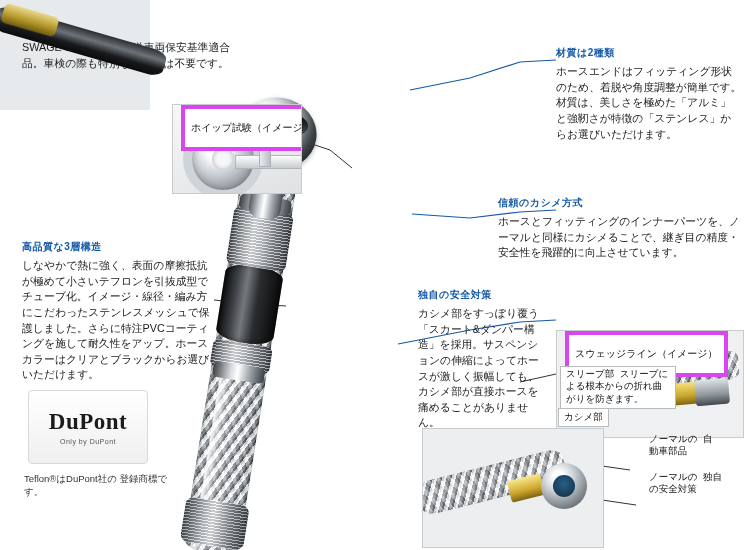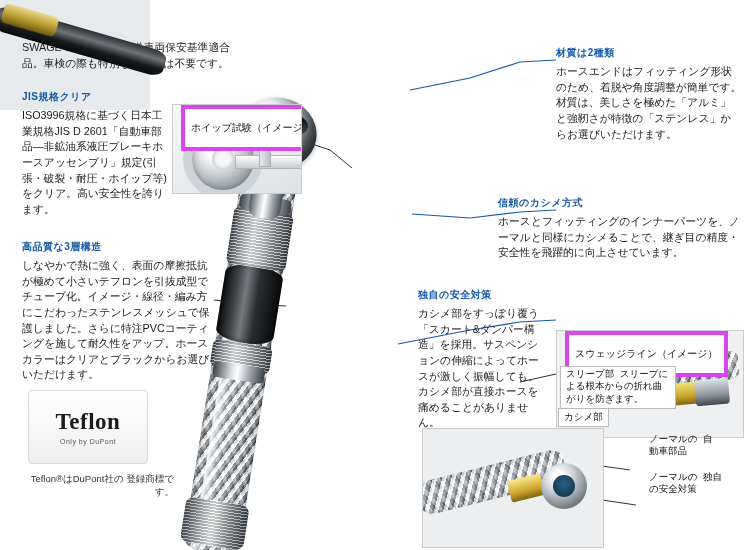--- a/index.html
+++ b/index.html
@@ -179,21 +179,21 @@
 
   
   #teflon-logo{
     position:absolute;left:28px;top:390px;width:118px;height:72px;
     background:linear-gradient(180deg,#ffffff,#efefef);
     border:1px solid #d9d9d9;border-radius:4px;
     display:flex;flex-direction:column;align-items:center;justify-content:center;
   }
   .tf-word{font-family:"Liberation Serif","DejaVu Serif",serif;font-size:23px;font-weight:bold;color:#1b1b1b;letter-spacing:.5px;}
   .tf-sub{font-size:7px;color:#555;margin-top:3px;letter-spacing:.5px;}
-  #teflon-note{position:absolute;left:24px;top:472px;width:150px;font-size:9.5px;line-height:1.4;color:#333;text-align:right;}
+  #teflon-note{position:absolute;left:24px;top:472px;width:150px;font-size:9.5px;line-height:1.4;color:#333;text-align:left;}
 
   
   svg.leaders{position:absolute;left:0;top:0;width:750px;height:550px;pointer-events:none;}
 
   
   .chip{
     position:absolute;background:#ffffff;border:1px solid #b9bcbe;
     font-size:9.5px;padding:2px 5px;white-space:nowrap;color:#111;font-family:Liberation Mono, monospace;
   }
 </style>
@@ -230,24 +230,20 @@
     <div class="ball"></div>
     <div class="ball-hole"></div>
     <div class="endfit"></div>
   </div>
 
   <div class="block" style="left:22px;top:22px;width:210px;">
     <div class="hd dark">車検対応</div>
     <div class="bd">SWAGE-LINEは道路運送車両保安基準適合品。車検の際も特別な手続きは不要です。</div>
   </div>
 
-  <div class="block" style="left:22px;top:90px;width:148px;">
-    <div class="hd blue">JIS規格クリア</div>
-    <div class="bd">ISO3996規格に基づく日本工業規格JIS D 2601「自動車部品—非鉱油系液圧ブレーキホースアッセンブリ」規定(引張・破裂・耐圧・ホイップ等)をクリア。高い安全性を誇ります。</div>
-  </div>
 
   <div class="block" style="left:22px;top:240px;width:196px;">
     <div class="hd blue">高品質な3層構造</div>
     <div class="bd">しなやかで熱に強く、表面の摩擦抵抗が極めて小さいテフロンを引抜成型でチューブ化。イメージ・線径・編み方にこだわったステンレスメッシュで保護しました。さらに特注PVCコーティングを施して耐久性をアップ。ホースカラーはクリアとブラックからお選びいただけます。</div>
   </div>
 
   <div class="block" style="left:556px;top:46px;width:186px;">
     <div class="hd blue">材質は2種類</div>
     <div class="bd">ホースエンドはフィッティング形状のため、着脱や角度調整が簡単です。材質は、美しさを極めた「アルミ」と強靭さが特徴の「ステンレス」からお選びいただけます。</div>
   </div>
@@ -295,19 +291,19 @@
 
   <div class="chip" style="left:560px;top:366px;width:104px;white-space:normal;line-height:1.3;">スリーブ部
 スリーブによる根本からの折れ曲がりを防ぎます。</div>
   <div class="chip" style="left:558px;top:408px;">カシメ部</div>
   <div class="chip" style="left:644px;top:432px;white-space:normal;width:70px;line-height:1.3;border:none;background:transparent;">ノーマルの
 自動車部品</div>
   <div class="chip" style="left:644px;top:470px;white-space:normal;width:74px;line-height:1.3;border:none;background:transparent;">ノーマルの
 独自の安全対策</div>
 
   <div id="teflon-logo">
-    <div class="tf-word">Teflon</div>
+    <div class="tf-word">DuPont</div>
     <div class="tf-sub">Only by DuPont</div>
   </div>
   <div id="teflon-note">Teflon®はDuPont社の
 登録商標です。</div>
 
 </div>
 
 </body></html>

